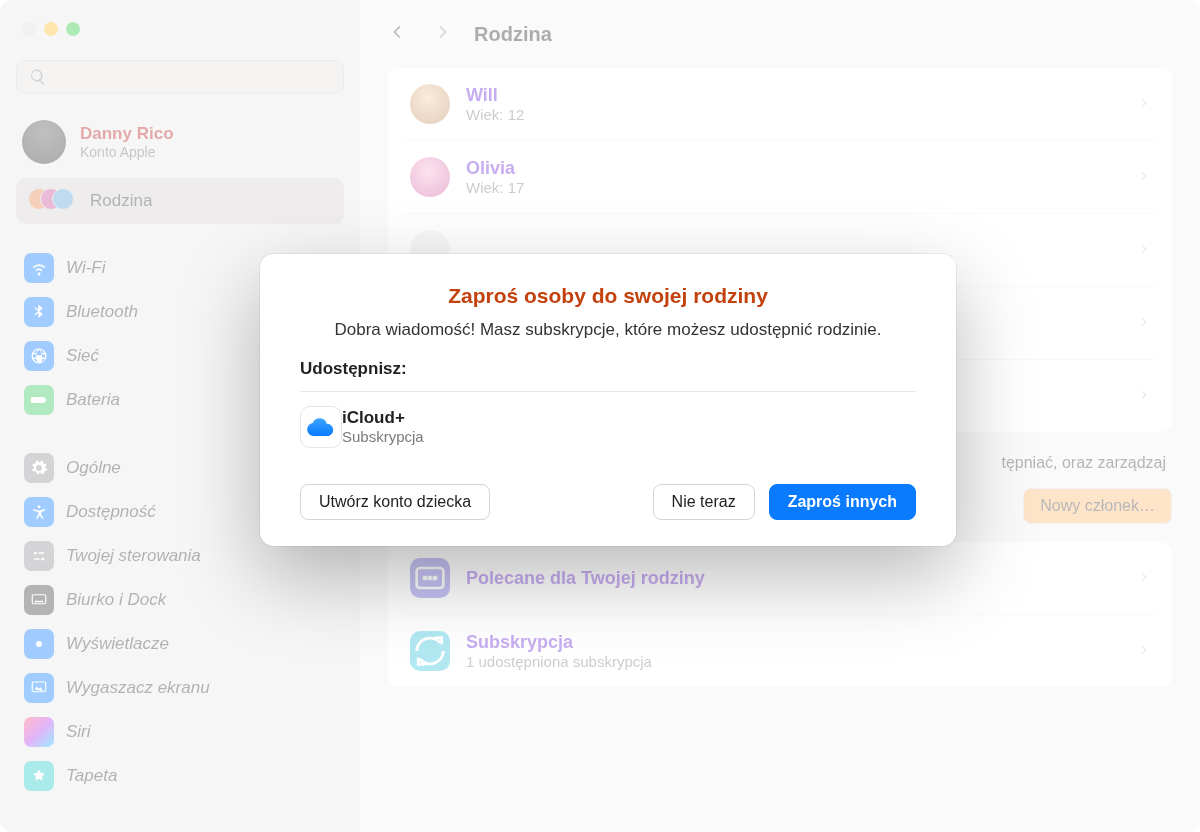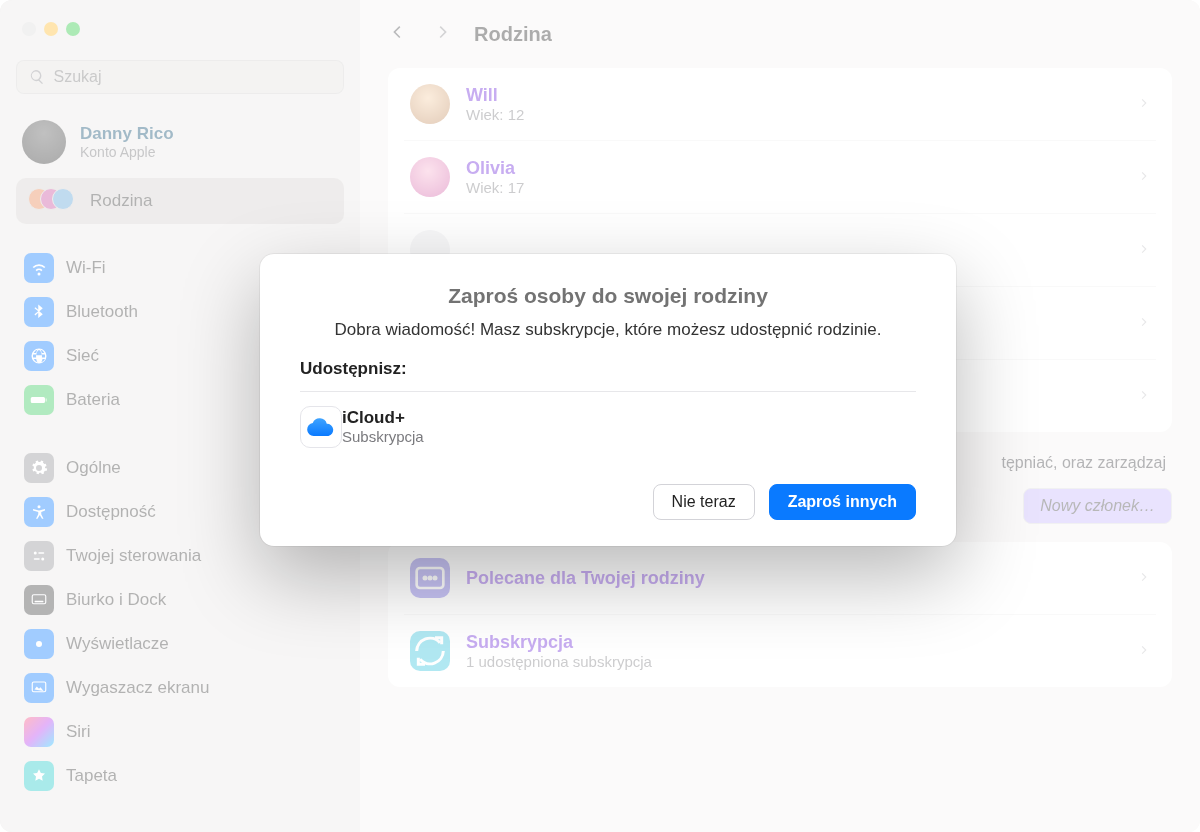--- a/index.html
+++ b/index.html
@@ -13,33 +13,33 @@
 .tl-max  { background: #28c840; }
 
 
 .sidebar { position: absolute; left: 0; top: 0; width: 360px; height: 832px; background: #e9e7e6; padding: 60px 16px 0 16px; }
 .search { display: flex; align-items: center; gap: 8px; background: rgba(0,0,0,0.03); border: 1px solid rgba(0,0,0,.08); border-radius: 8px; padding: 7px 12px; margin-bottom: 20px; }
 .search svg { width: 18px; height: 18px; fill: #8a8a8e; }
 .search input { border: none; background: transparent; outline: none; font-size: 16px; color: #8a8a8e; width: 100%; }
 
 .profile { display: flex; align-items: center; gap: 14px; padding: 6px 6px 14px 6px; }
 .profile .avatar { width: 44px; height: 44px; border-radius: 50%; background: radial-gradient(circle at 50% 30%, #5b5b5b, #222); }
-.profile .p-name { font-size: 17px; font-weight: 600; color: #0c4a6e; }
+.profile .p-name { font-size: 17px; font-weight: 600; color: #b91c1c; }
 .profile .p-sub { font-size: 14px; color: #6c6c70; }
 
 .family-selected { display: flex; align-items: center; gap: 14px; background: #d2cecc; border-radius: 10px; padding: 10px 12px; margin-bottom: 22px; }
 .family-selected .fam-avatars { width: 48px; height: 26px; position: relative; }
 .family-selected .fam-avatars span { position: absolute; width: 22px; height: 22px; border-radius: 50%; border: 1.5px solid #d2cecc; }
 .fa1 { left: 0; background: #e8814e; }
 .fa2 { left: 12px; background: #c94b9b; }
 .fa3 { left: 24px; background: #5aa0d6; }
 .family-selected .label { font-size: 17px; color: #363636; }
 
 .side-group { margin-bottom: 24px; }
-.side-item { display: flex; align-items: center; gap: 12px; padding: 7px 8px; border-radius: 8px; }
+.side-item { display: flex; align-items: center; gap: 12px; padding: 7px 8px; border-radius: 8px; font-style: italic; }
 .side-item .icon { width: 30px; height: 30px; border-radius: 7px; display: flex; align-items: center; justify-content: center; color: #fff; }
 .side-item .icon svg { width: 18px; height: 18px; fill: #fff; }
 .side-item .label { font-size: 17px; color: #363636; }
 
 .ic-wifi { background: #0a7aff; }
 .ic-bt   { background: #0a7aff; }
 .ic-net  { background: #0a7aff; }
 .ic-bat  { background: #34c759; }
 .ic-gen  { background: #8e8e93; }
 .ic-acc  { background: #0a7aff; }
@@ -68,30 +68,30 @@
 .row .spacer { flex: 1; }
 .row .chev { color: #bdbdc2; }
 .row .chev svg { width: 12px; height: 12px; fill: #bdbdc2; }
 
 .av-will   { background: radial-gradient(circle at 45% 35%, #f5cfa5, #b57a4a); }
 .av-olivia { background: radial-gradient(circle at 45% 35%, #f7b4d0, #c94b9b); }
 .av-blank  { background: #e9e9ed; }
 
 .context-text { font-size: 16px; color: #3a3a3f; padding: 0 6px 14px 6px; line-height: 1.4; }
 .new-member-wrap { display: flex; justify-content: flex-end; padding: 0 0 18px 0; }
-.new-member { background: #c4b5fd; border: 1px solid #d9d9de; border-radius: 8px; padding: 8px 16px; font-size: 16px; color: #444; font-style: italic; }
+.new-member { background: #fdba74; border: 1px solid #d9d9de; border-radius: 8px; padding: 8px 16px; font-size: 16px; color: #444; }
 
 .sec-row-icon { width: 40px; height: 40px; border-radius: 10px; display:flex;align-items:center;justify-content:center; color:#fff; }
 .ic-reco { background: #6d62e3; }
 .ic-subs { background: #34c3de; }
 
 
 .dim { position: absolute; inset: 0; background: rgba(255,255,255,.62); z-index: 40; }
 .dialog { position: absolute; z-index: 50; left: 260px; top: 254px; width: 696px; background: #fff; border-radius: 14px; box-shadow: 0 30px 80px rgba(0,0,0,.28), 0 0 0 1px rgba(0,0,0,.05); padding: 30px 40px 26px 40px; }
-.dialog h2 { font-size: 21px; font-weight: 700; text-align: center; margin-bottom: 10px; color: #737373;}
+.dialog h2 { font-size: 21px; font-weight: 700; text-align: center; margin-bottom: 10px; color: #c2410c;}
 .dialog .subtitle { font-size: 17px; text-align: center; color: #333; line-height: 1.4; margin-bottom: 17px; }
 .dialog .share-h { font-size: 17px; font-weight: 700; color: #222; margin-bottom: 12px; }
 .share-row { display:flex; align-items:center; padding: 14px 0; border-top:1px solid #e7e7ea; }
 .share-row .icloud-ic { width:42px; height:42px; border-radius:10px; border:1px solid #e5e5ea; display:flex;align-items:center;justify-content:center; background:#fff;}
 .share-row .icloud-ic svg { width: 28px; height: 20px; }
 .share-row .sh-name { font-size: 17px; font-weight: 600; color:#222;}
 .share-row .sh-sub  { font-size: 15px; color:#7a7a7e; }
 .dialog-actions { display:flex; gap:14px; align-items:center; margin-top: 22px; }
 .dialog-actions .flex { flex:1; }
 .btn { border-radius: 8px; padding: 8px 18px; font-size: 16px; border:1px solid #d3d3d8; background: #fff; color:#222; cursor:pointer; }
@@ -104,21 +104,20 @@
   <span class="tl-close"></span>
   <span class="tl-min"></span>
   <span class="tl-max"></span>
 </div>
 
 <aside class="sidebar">
   <div class="search">
     <svg viewBox="0 0 24 24">
         <path d="M10 2a8 8 0 015.3 13.9l5 5-1.4 1.4-5-5A8 8 0 1110 2zm0 2a6 6 0 100 12 6 6 0 000-12z"></path>
       </svg>
-    <input placeholder="Szukaj" style="">
   </div>
 
   <div class="profile">
     <div class="avatar"></div>
     <div>
       <div class="p-name">Danny Rico</div>
       <div class="p-sub">Konto Apple</div>
     </div>
   </div>
 
@@ -359,17 +358,18 @@
           </defs>
           <path fill="url(#g)" d="M26 22H8a8 8 0 01-1-15.9A9 9 0 0124 7a7.5 7.5 0 012 14.8z"></path>
         </svg>
     </div>
     <div>
       <div class="sh-name">iCloud+</div>
       <div class="sh-sub">Subskrypcja</div>
     </div>
   </div>
   <div class="dialog-actions">
+    <button class="btn">Utwórz konto dziecka</button>
     <div class="flex"></div>
     <button class="btn">Nie teraz</button>
     <button class="btn btn-primary">Zaproś innych</button>
   </div>
 </div>
 
 </body></html>

